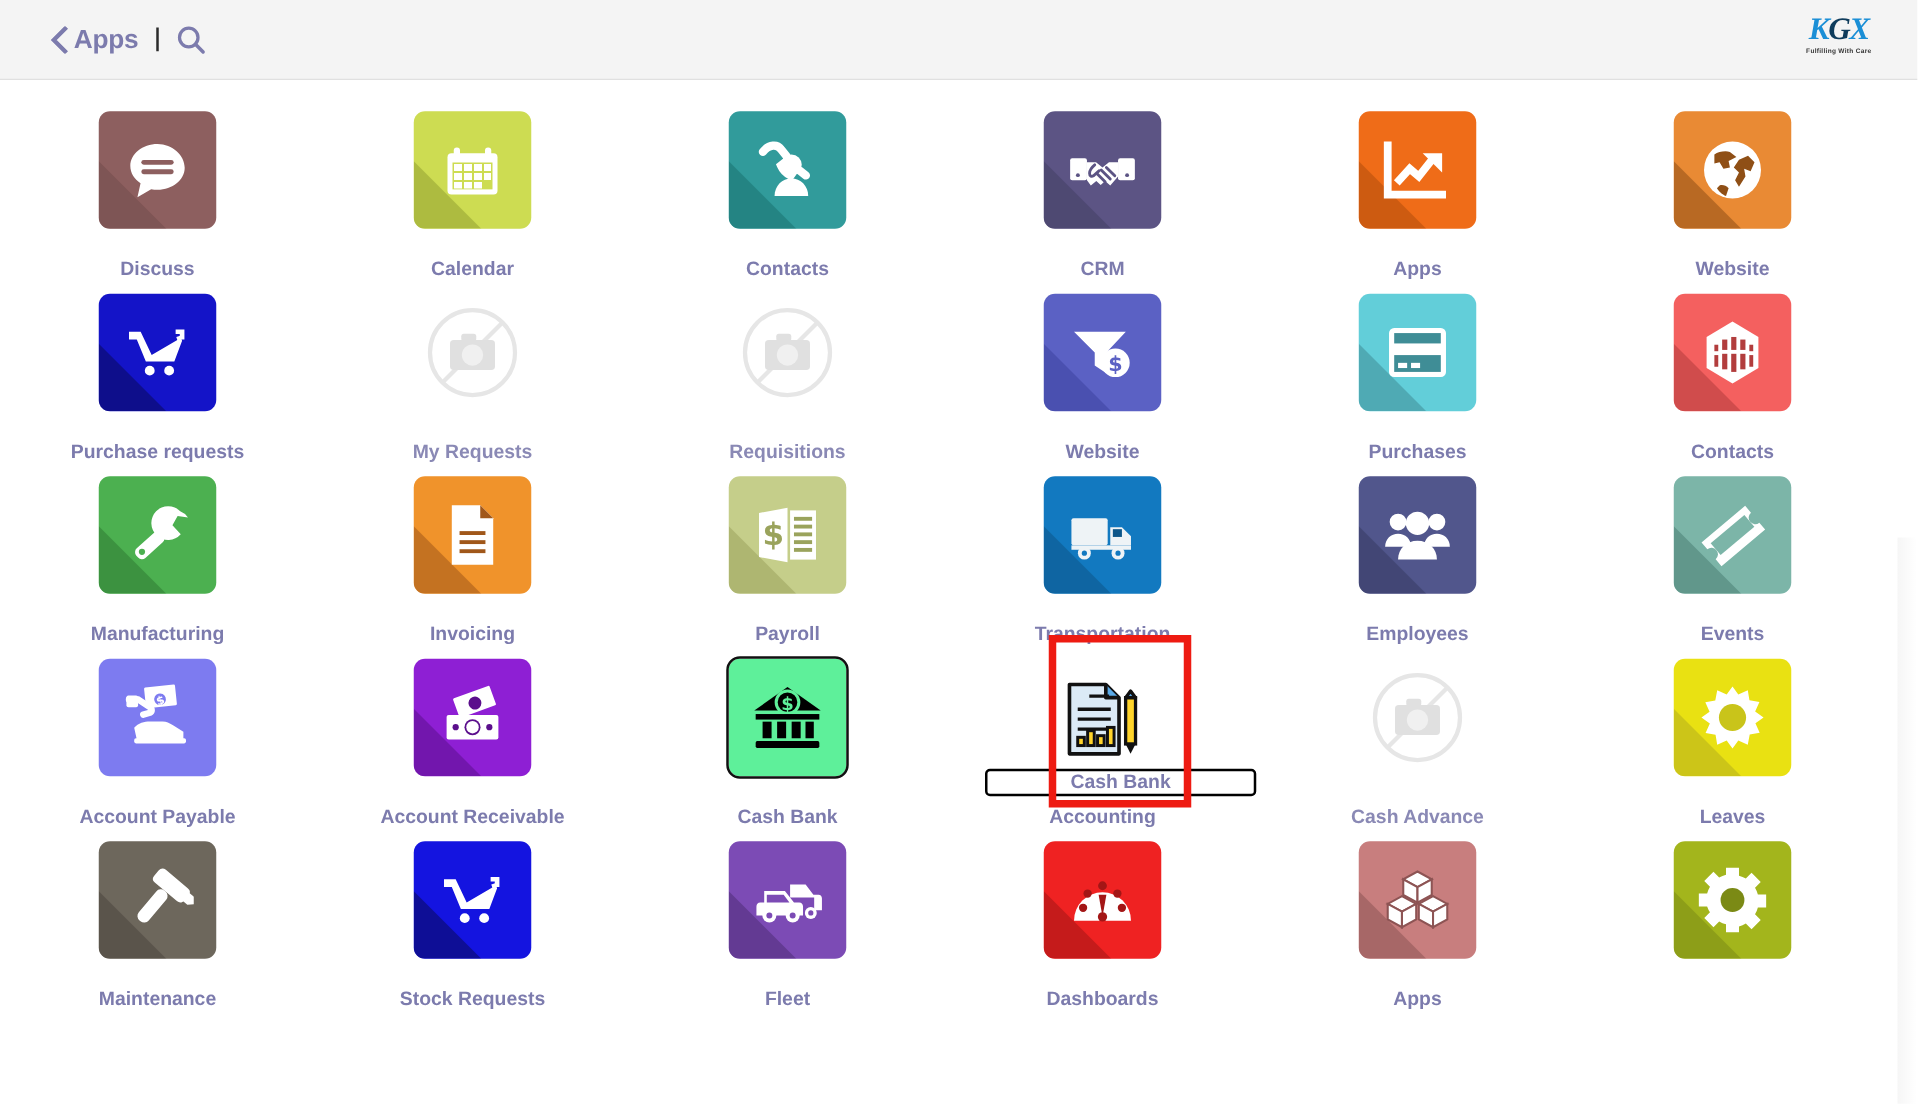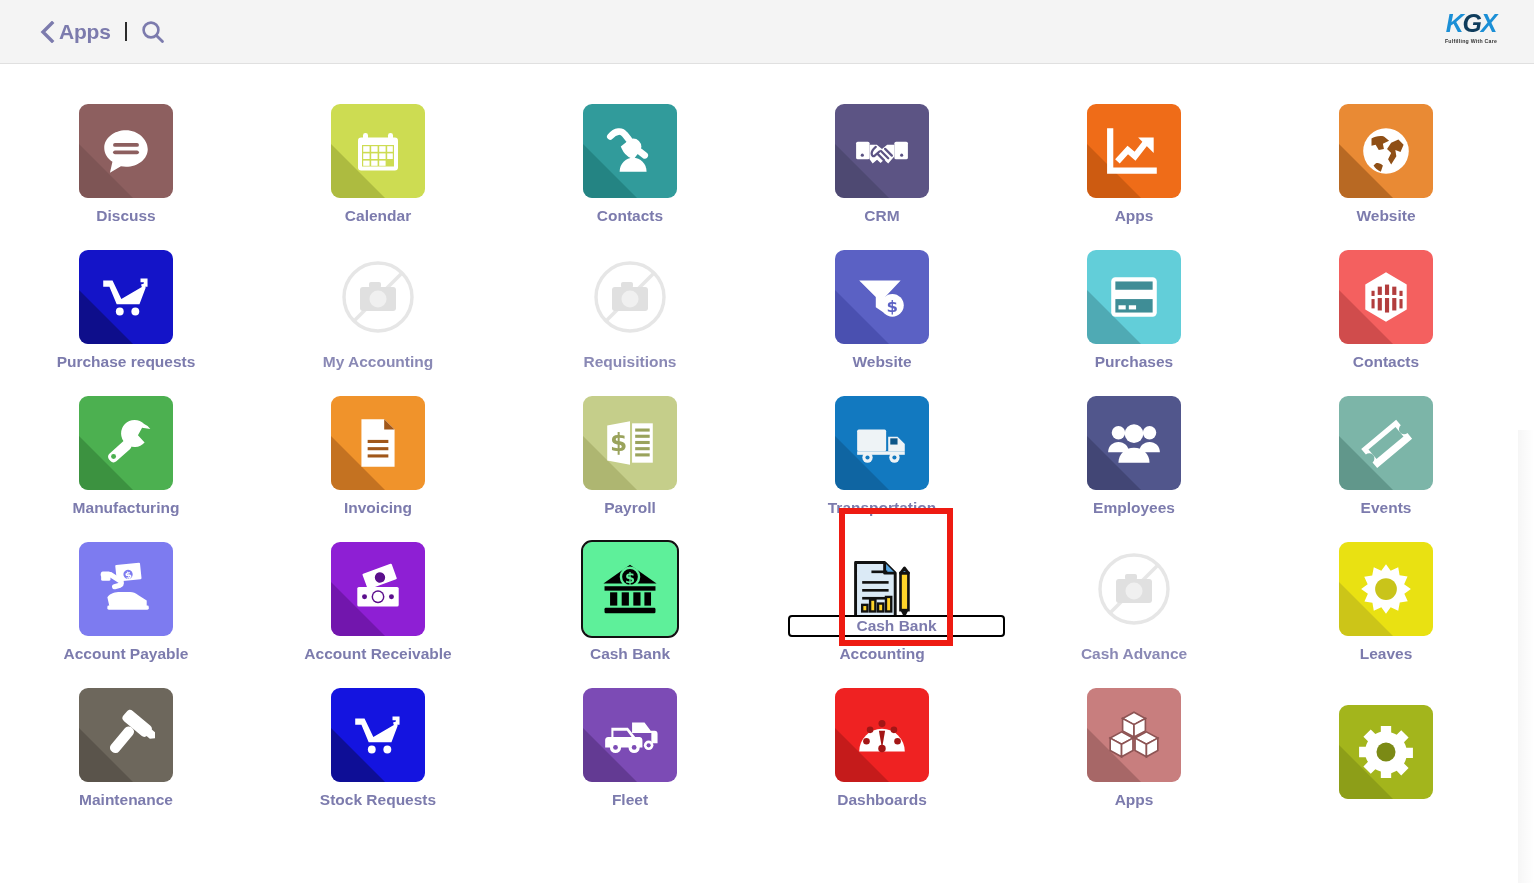--- a/index.html
+++ b/index.html
@@ -59,21 +59,21 @@
     width: 74px;
     text-align: center;
     user-select: none;
   }
   #brand-logo .kgx-wrap {
     font-size: 25px;
     font-weight: bold;
     font-style: italic;
     letter-spacing: -1.2px;
     line-height: 1;
-    font-family: Liberation Sans, sans-serif;
+    font-family: Liberation Serif, serif;
   }
   .kgx-k { color: #1b8fd6; }
   .kgx-g { color: #0f3c5c; }
   .kgx-x { color: #1b8fd6; }
   #brand-logo .tagline {
     font-size: 5.2px;
     font-weight: bold;
     color: #333;
     letter-spacing: 0.25px;
     margin-top: 2px;
@@ -87,21 +87,21 @@
     display: grid;
     grid-template-columns: repeat(6, 1fr);
     width: 1512px;
     row-gap: 0px;
   }
   .app-tile {
     height: 146px;
     display: flex;
     flex-direction: column;
     align-items: center;
-    justify-content: flex-end;
+    justify-content: space-between;
     padding-top: 11px;
     cursor: pointer;
     position: relative;
   }
   .app-icon {
     width: 94px; height: 94px;
     border-radius: 9px;
     position: relative;
     overflow: hidden;
     display: flex;
@@ -343,21 +343,21 @@
     <div class="app-tile muted">
       <div class="app-icon no-bg">
         <svg width="92" height="92" viewBox="0 0 92 92">
       <circle cx="46" cy="46" r="34" fill="none" stroke="#e6e6e6" stroke-width="3.4"></circle>
       <line x1="22" y1="70" x2="70" y2="22" stroke="#e6e6e6" stroke-width="3.4"></line>
       <rect x="28" y="36" width="36" height="24" rx="3" fill="#e0e0e0"></rect>
       <rect x="37" y="31" width="12" height="6" rx="2" fill="#e0e0e0"></rect>
       <circle cx="46" cy="48" r="8.5" fill="#f0f0f0"></circle>
     </svg>
       </div>
-      <div class="app-label">My Accounting</div>
+      <div class="app-label">My Requests</div>
     </div>
     <div class="app-tile muted">
       <div class="app-icon no-bg">
         <svg width="92" height="92" viewBox="0 0 92 92">
       <circle cx="46" cy="46" r="34" fill="none" stroke="#e6e6e6" stroke-width="3.4"></circle>
       <line x1="22" y1="70" x2="70" y2="22" stroke="#e6e6e6" stroke-width="3.4"></line>
       <rect x="28" y="36" width="36" height="24" rx="3" fill="#e0e0e0"></rect>
       <rect x="37" y="31" width="12" height="6" rx="2" fill="#e0e0e0"></rect>
       <circle cx="46" cy="48" r="8.5" fill="#f0f0f0"></circle>
     </svg>

